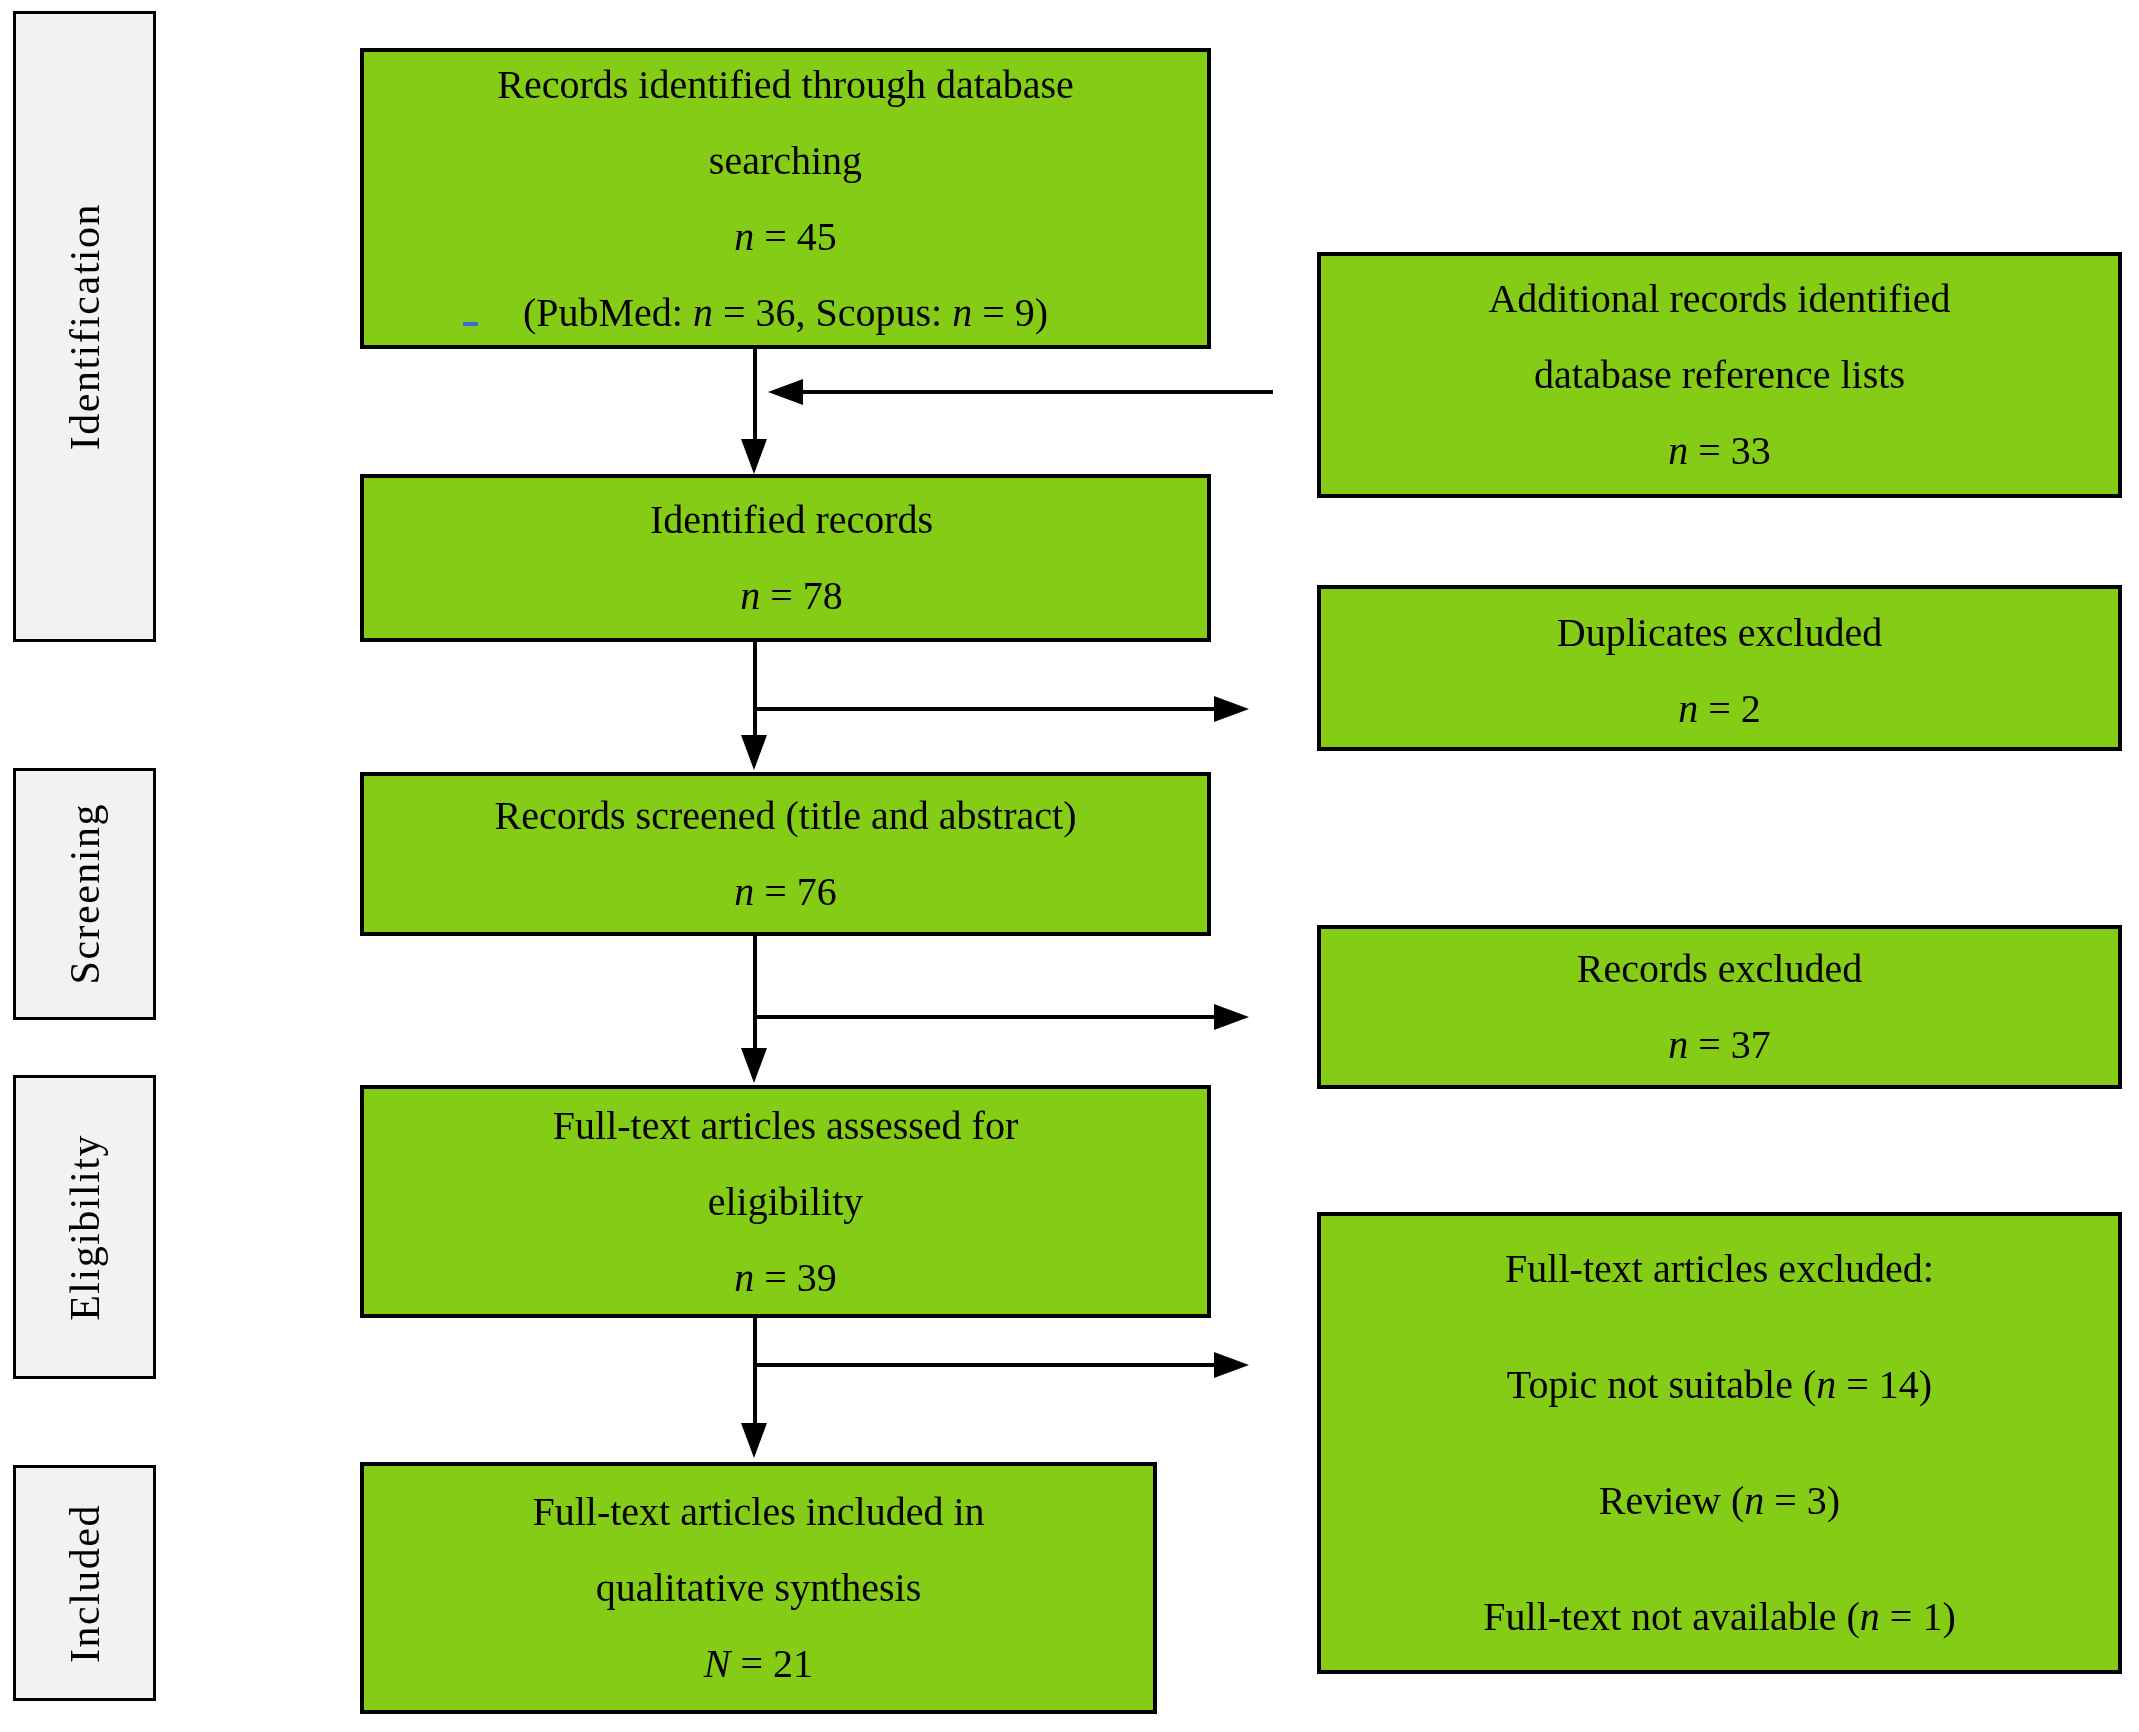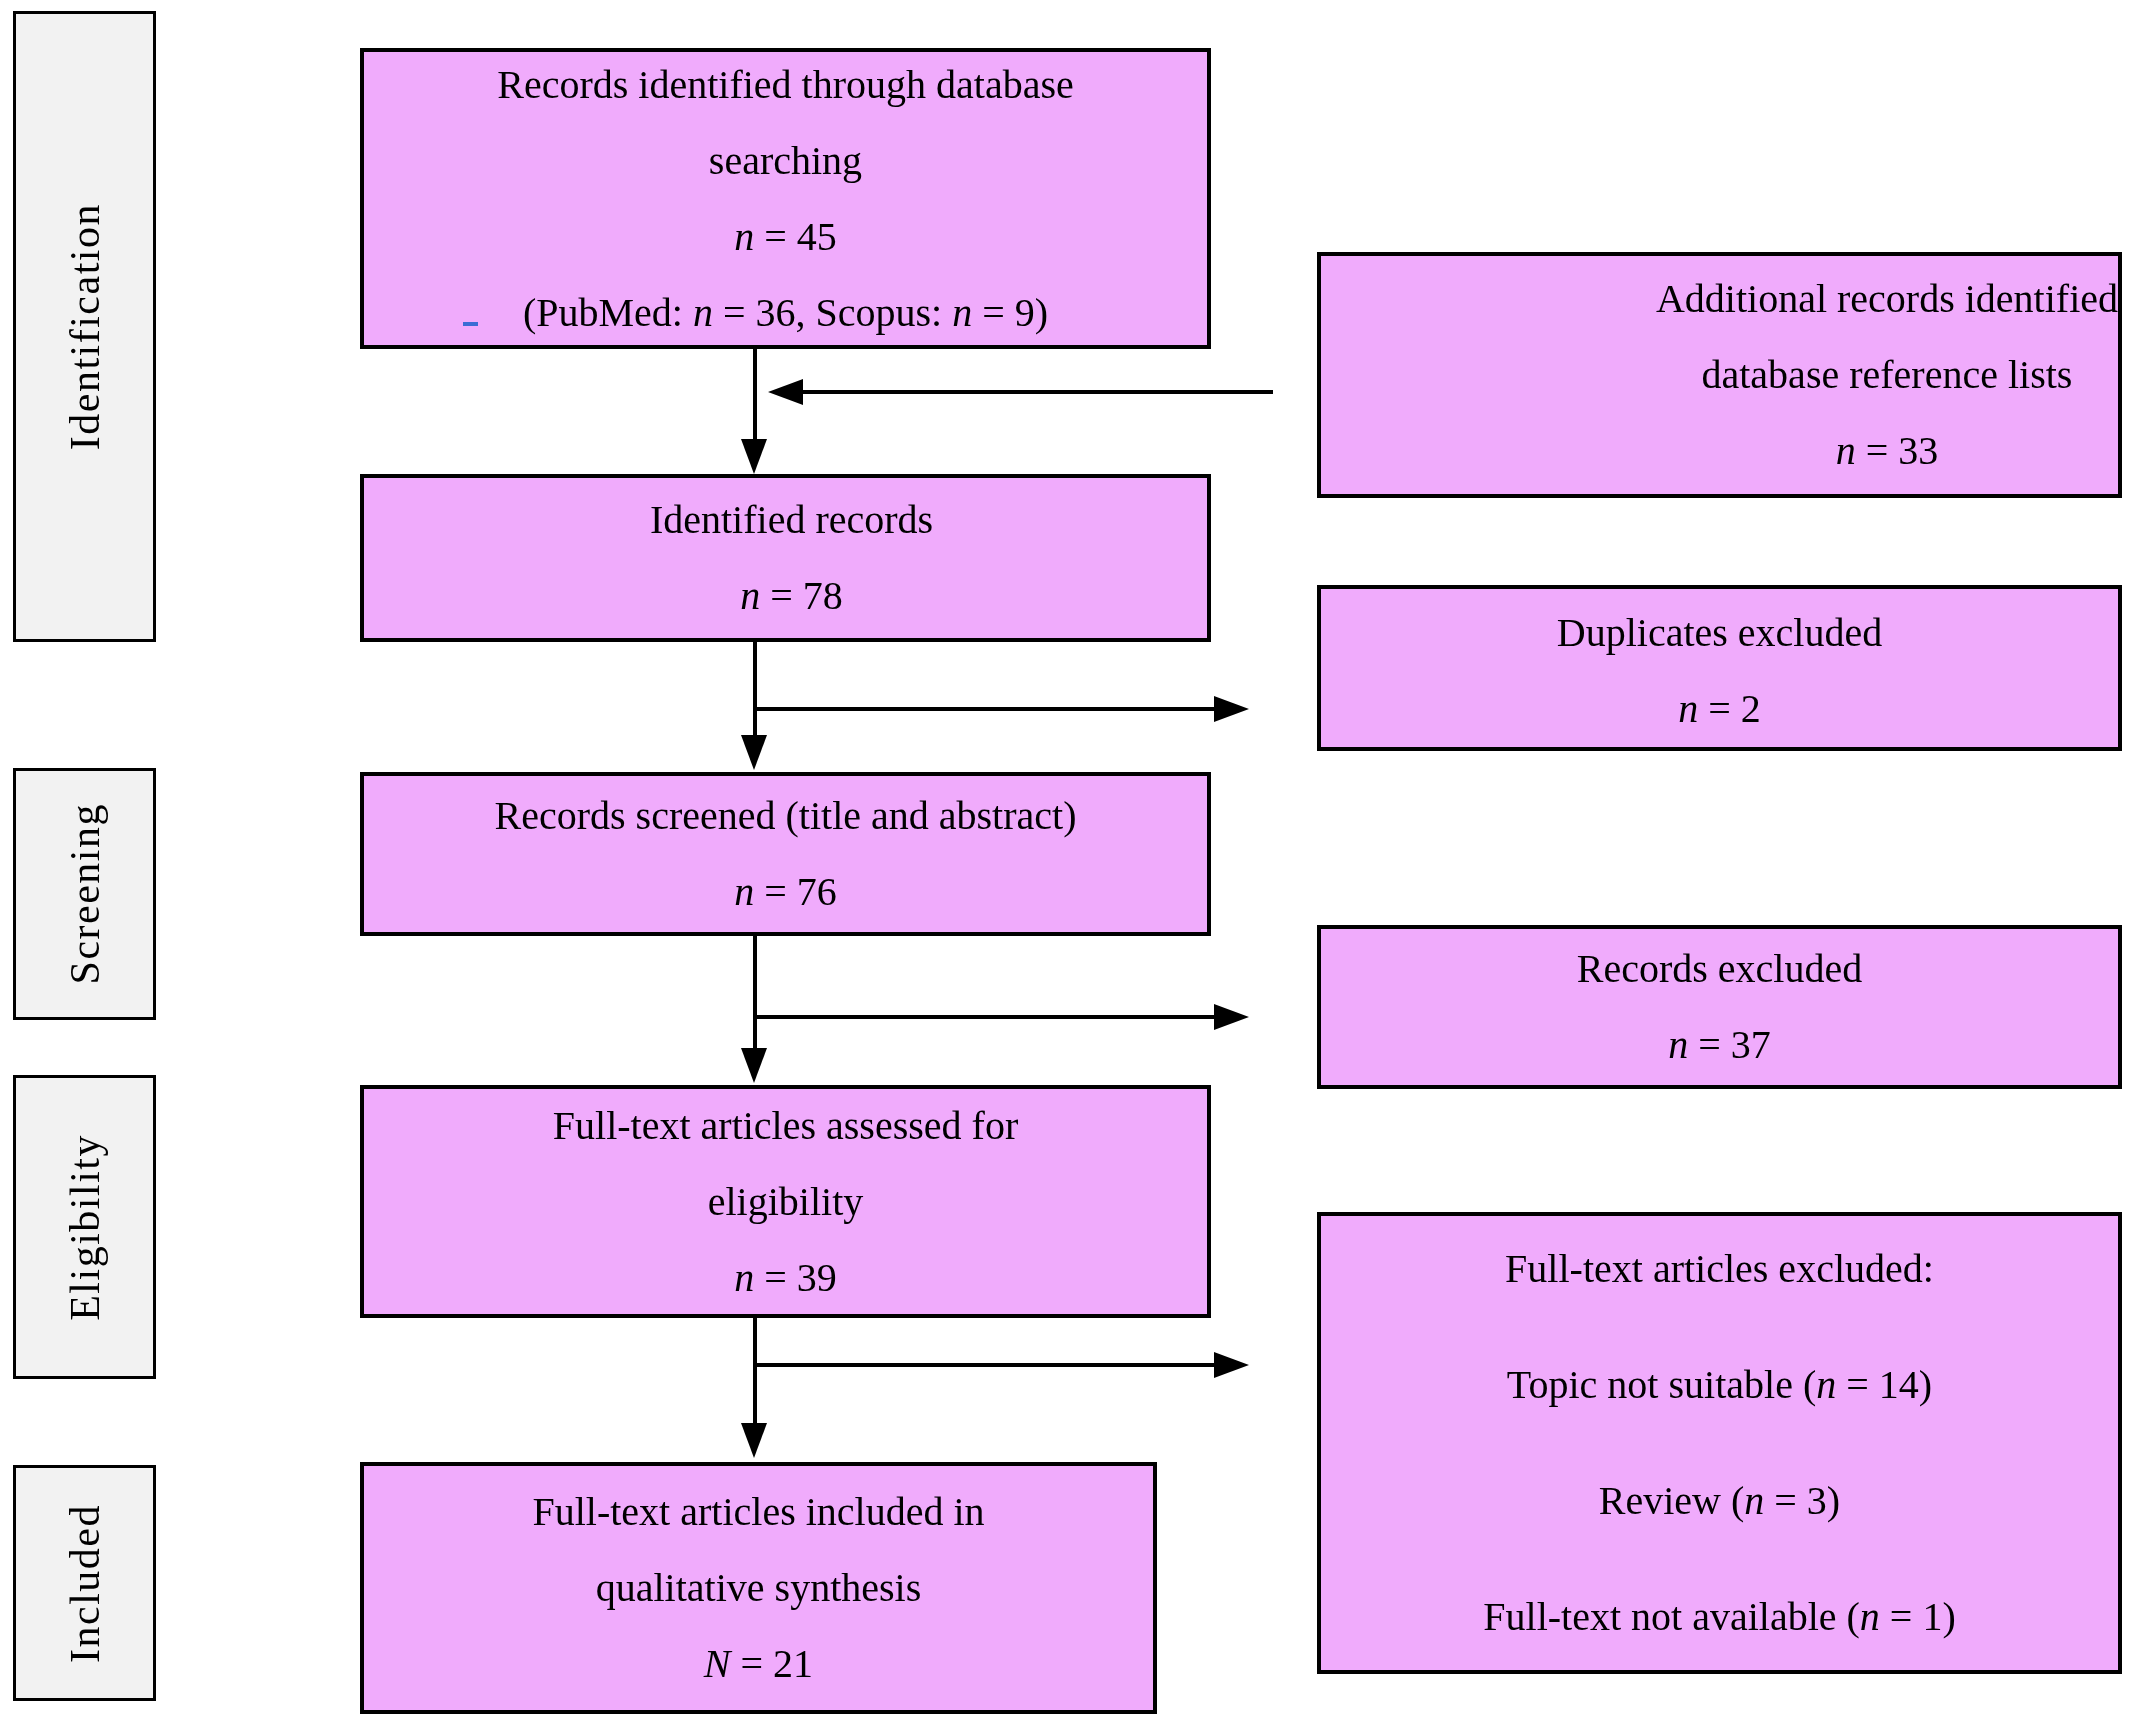--- a/index.html
+++ b/index.html
@@ -1,21 +1,21 @@
 <!DOCTYPE html>
 <html style="font-size:11.7px"><head>
 <meta charset="utf-8">
 <style>
   html,body { margin:0; padding:0; background:#ffffff; }
   body { width:2140px; height:1732px; font-family:"Liberation Serif","DejaVu Serif",serif; color:#000; }
   .page { position:relative; width:2140px; height:1732px; overflow:hidden; background:#ffffff; }
 
   .box {
     position:absolute; box-sizing:border-box;
-    border:4.4px solid #000; background:#f0abfc;
+    border:4.4px solid #000; background:#84cc16;
     display:flex; align-items:center; justify-content:center;
   }
   .box .lines { font-size:40px; line-height:76px; text-align:center; white-space:nowrap; }
   .box .lines.spread { line-height:116px; }
 
   .stage {
     position:absolute; box-sizing:border-box; left:13px; width:143px;
     border:3.7px solid #000; background:#f2f2f2;
     display:flex; align-items:center; justify-content:center;
   }
@@ -86,21 +86,21 @@
   </div>
 
   <div class="box" style="left:360px;top:1462px;width:797px;height:252px;">
     <div class="lines">
       <div>Full-text articles included in</div>
       <div>qualitative synthesis</div>
       <div><i>N</i> = 21</div>
     </div>
   </div>
 
-  <div class="box" style="left:1317px;top:252px;width:805px;height:246px;justify-content:flex-end;">
+  <div class="box" style="left:1317px;top:252px;width:805px;height:246px;">
     <div class="lines">
       <div>Additional records identified</div>
       <div>database reference lists</div>
       <div><i>n</i> = 33</div>
     </div>
   </div>
 
   <div class="box" style="left:1317px;top:585px;width:805px;height:166px;align-items:flex-end;">
     <div class="lines">
       <div>Duplicates excluded</div>

